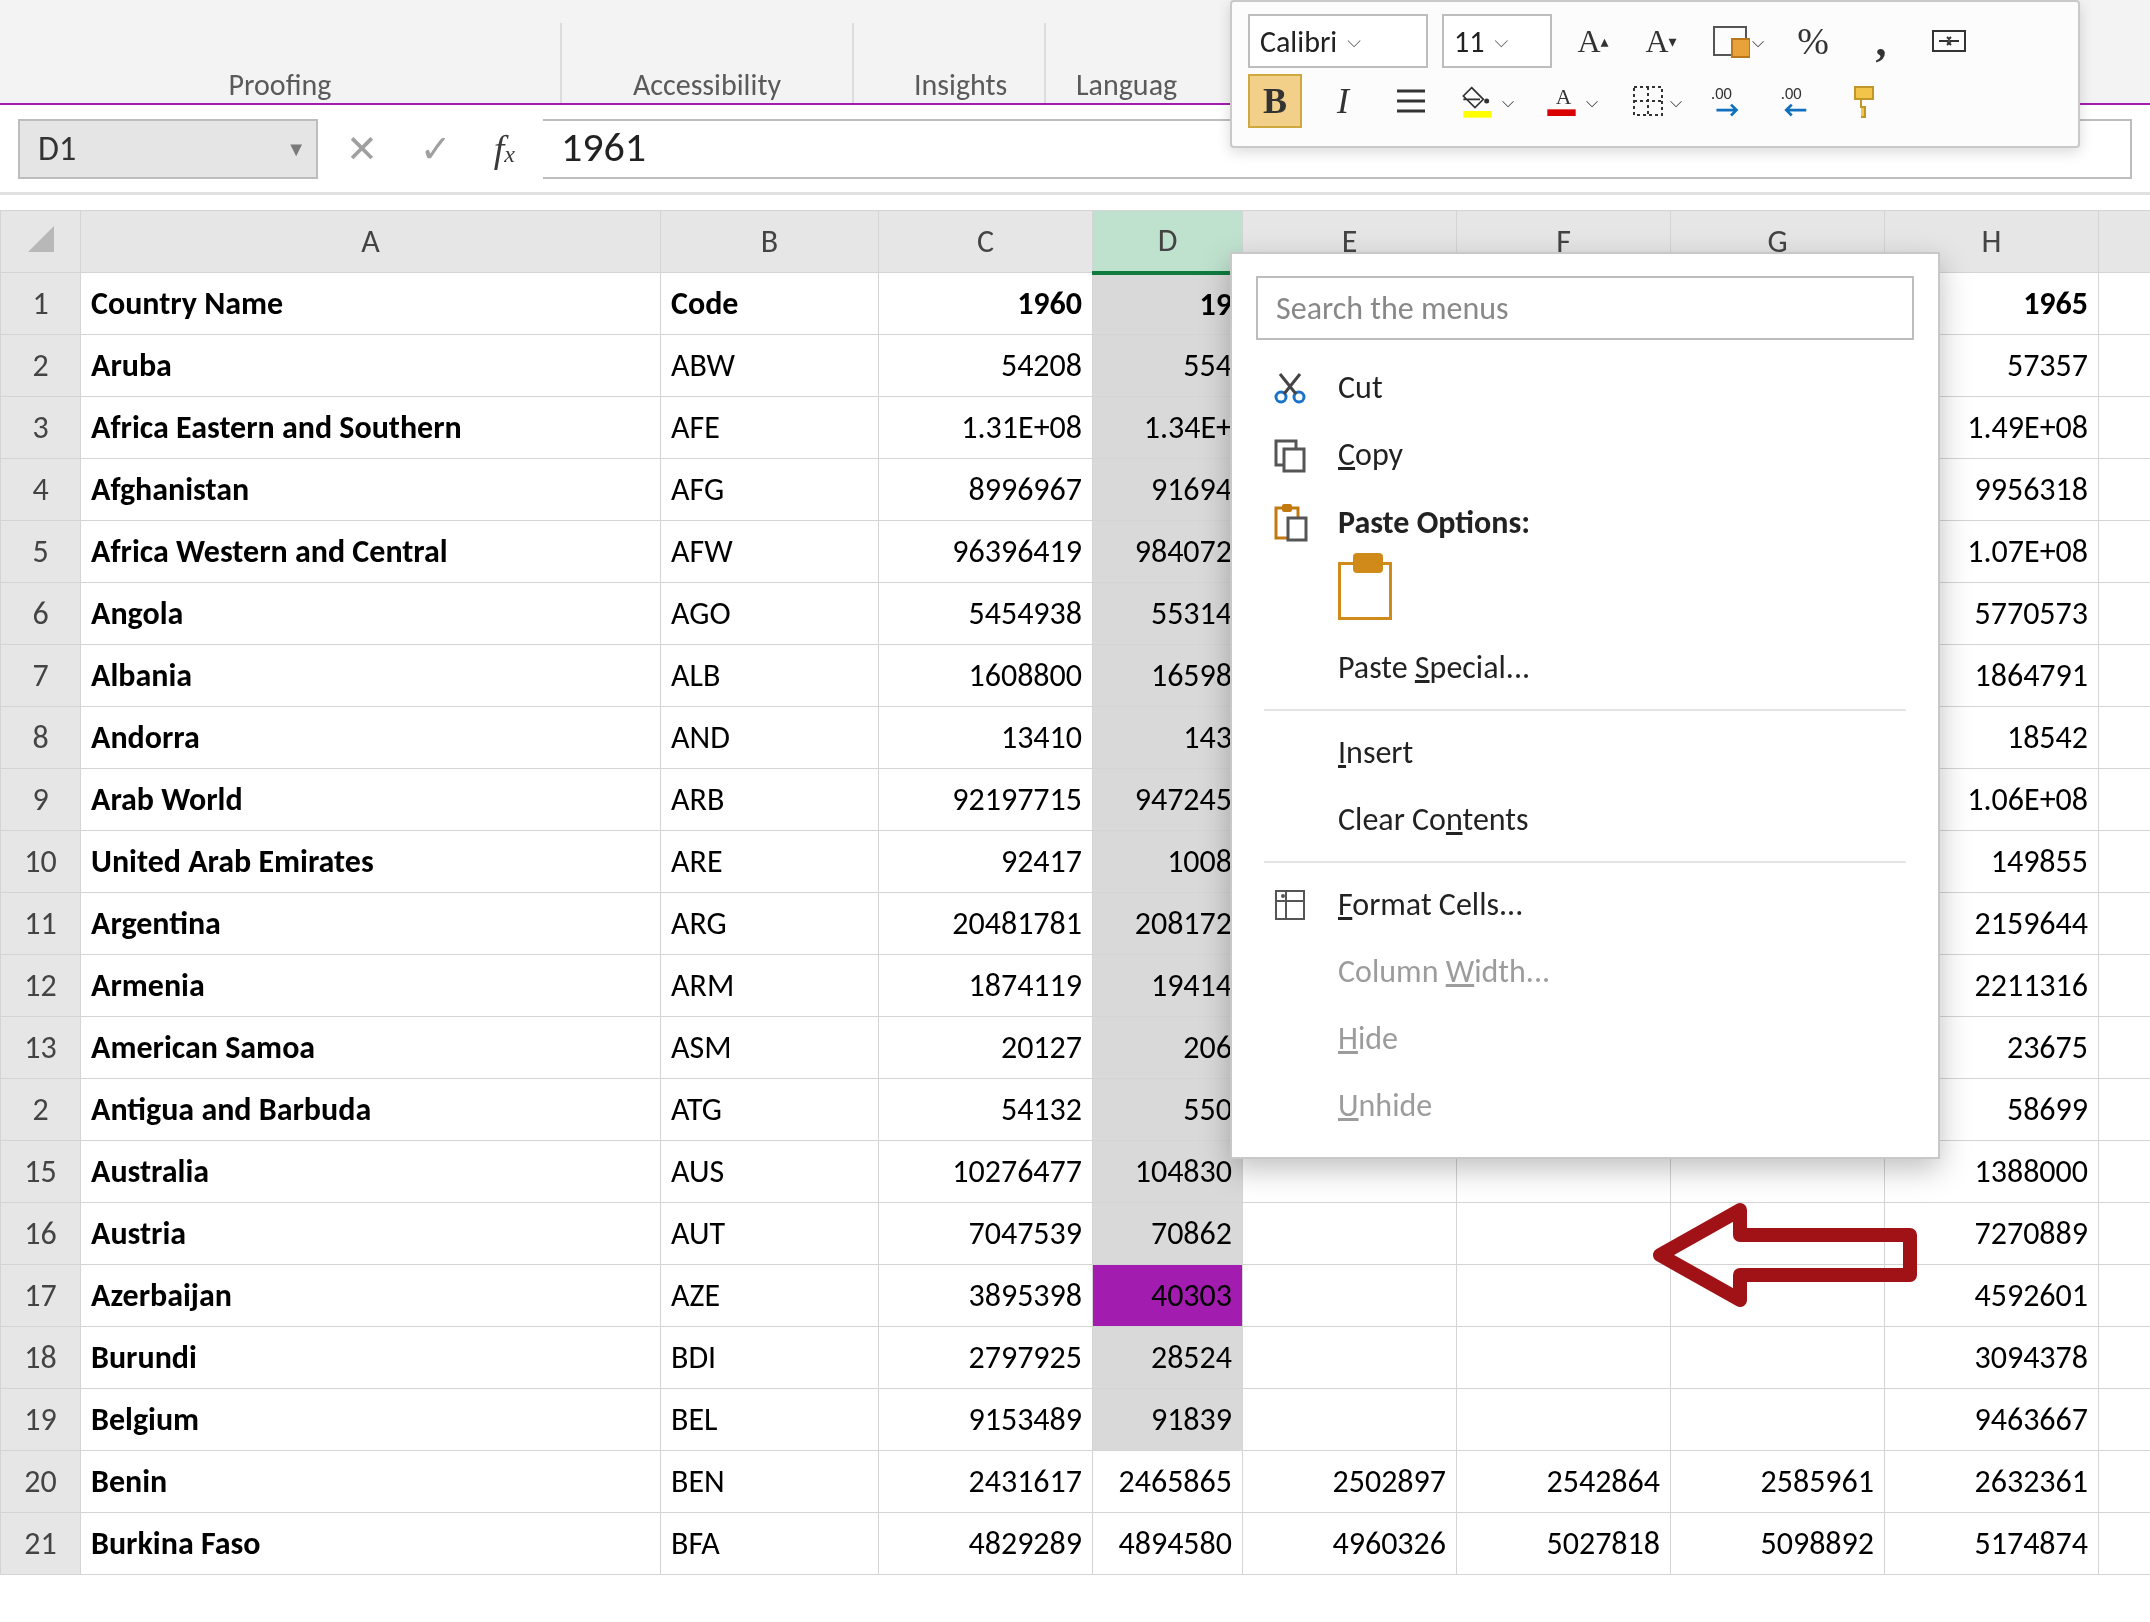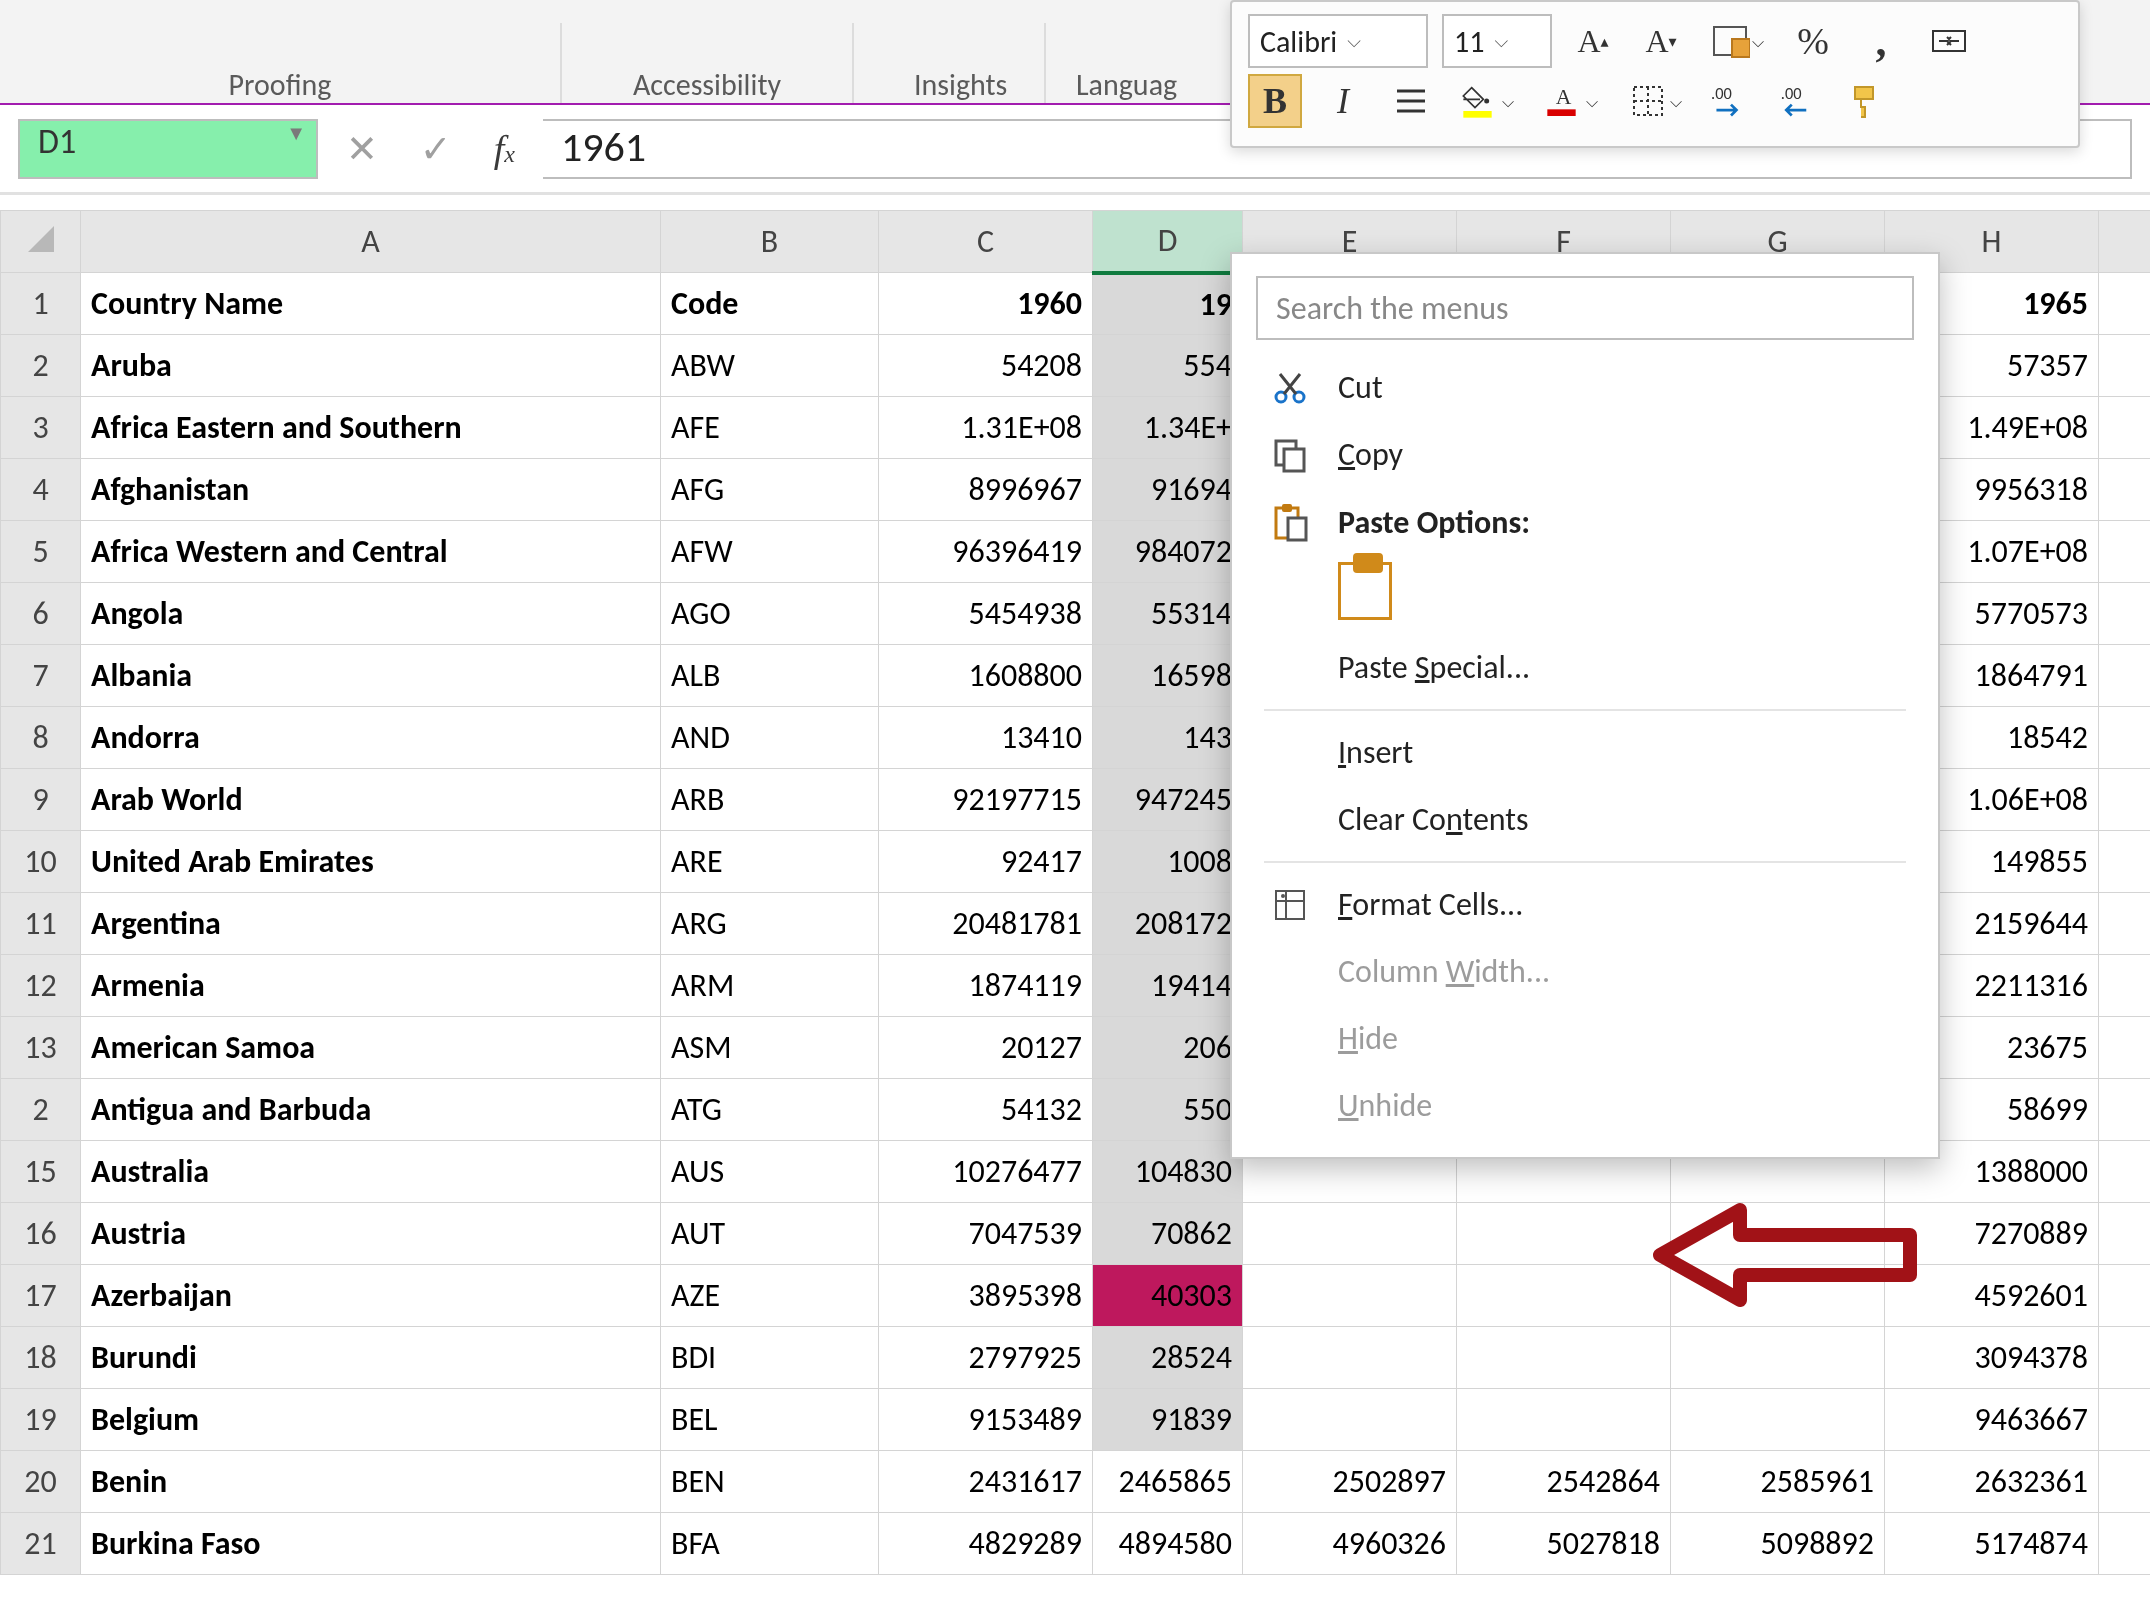--- a/index.html
+++ b/index.html
@@ -6,21 +6,21 @@
   html, body { width:2150px; height:1622px; font-family: "Segoe UI", Calibri, Arial, sans-serif; background:#fff; overflow:hidden; position:relative; }
   body { transform-origin: 0 0; }
 
   
   .ribbon-groups { position:absolute; top:0; left:0; width:100%; height:105px; background:#f3f3f3; border-bottom:2px solid #a21caf; display:flex; align-items:flex-end; }
   .ribbon-sep { width:2px; height:80px; background:#dcdcdc; margin:0; }
   .ribbon-group-label { font-size:30px; color:#5a5a5a; padding:0 60px; text-align:center; flex:0 0 auto; }
 
   
   .formula-row { position:absolute; top:105px; left:0; width:100%; height:90px; display:flex; align-items:center; padding:15px 18px; gap:18px; border-bottom:3px solid #e1e1e1; background:#fff; }
-  .name-box { width:300px; height:60px; border:2px solid #bdbdbd; background:#86efac; display:flex; align-items:flex-start; justify-content:space-between; padding:0 10px 0 18px; font-size:34px; color:#333; }
+  .name-box { width:300px; height:60px; border:2px solid #bdbdbd; background:#e5e5e5; display:flex; align-items:center; justify-content:space-between; padding:0 10px 0 18px; font-size:34px; color:#333; }
   .name-box .dd { color:#7a7a7a; font-size:20px; }
   .formula-icons { display:flex; align-items:center; gap:42px; padding:0 10px; color:#a0a0a0; font-size:38px; }
   .formula-icons .fx { color:#3a3a3a; font-style:italic; font-family: "Cambria Math", serif; }
   .formula-input { flex:1; height:60px; border:2px solid #bdbdbd; border-left:none; font-size:42px; padding:0 18px; color:#222; display:flex; align-items:flex-start; }
 
   
   .grid-area { position:absolute; top:210px; left:0; width:100%; bottom:0; }
   table.sheet { border-collapse:collapse; table-layout:fixed; width:100%; }
   table.sheet th, table.sheet td { border:1px solid #d4d4d4; height:62px; font-size:32px; padding:0 10px; white-space:nowrap; overflow:hidden; }
   table.sheet th { background:#e6e6e6; font-weight:400; color:#444; text-align:center; }
@@ -324,21 +324,21 @@
           <td class="num"></td>
           <td class="num"></td>
           <td class="num">7270889</td>
           <td></td>
         </tr>
         <tr>
           <th class="row-hdr">17</th>
           <td class="bold">Azerbaijan</td>
           <td>AZE</td>
           <td class="num">3895398</td>
-          <td class="num col-sel" style="background: #be185d; padding-left: 16px;">40303</td>
+          <td class="num col-sel" style="background: #a21caf; padding-left: 16px;">40303</td>
           <td class="num"></td>
           <td class="num"></td>
           <td class="num"></td>
           <td class="num">4592601</td>
           <td></td>
         </tr>
         <tr>
           <th class="row-hdr">18</th>
           <td class="bold">Burundi</td>
           <td>BDI</td>

